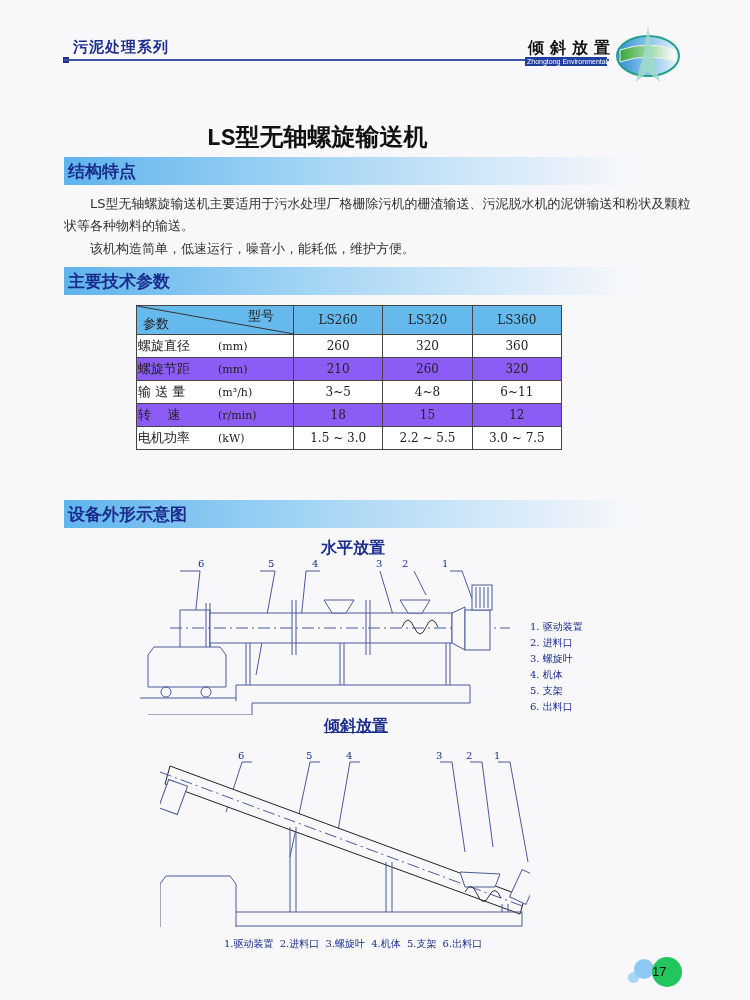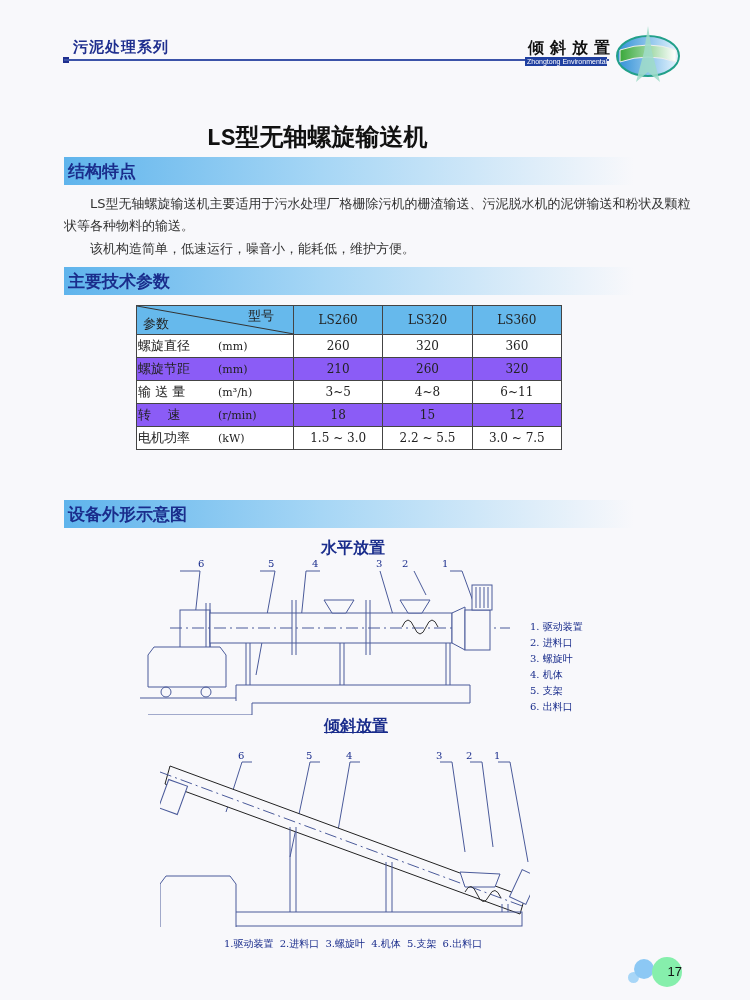--- a/index.html
+++ b/index.html
@@ -27,21 +27,21 @@
   .corner .top { position: absolute; right: 18px; top: 1px; font-size: 13px; font-family: "DejaVu Sans", sans-serif; }
   .corner .bot { position: absolute; left: 6px; bottom: 1px; font-size: 13px; font-family: "DejaVu Sans", sans-serif; }
   .corner svg { position: absolute; left: 0; top: 0; }
   td.param { text-align: left !important; padding-left: 1px; font-family: "DejaVu Sans", sans-serif; }
   td.param .nm { display: inline-block; width: 80px; font-size: 13px; }
   td.param .un { font-family: "DejaVu Serif", serif; font-size: 11px; }
 
   .diagram-title { position: absolute; font-size: 16px; font-weight: bold; color: #1a2d8c; }
   .legend { position: absolute; left: 530px; top: 619px; font-family: "DejaVu Serif", serif; font-size: 10px; color: #1a2d8c; line-height: 16px; }
   .caption { position: absolute; left: 224px; top: 937px; font-family: "DejaVu Serif", serif; font-size: 10px; color: #1a2d8c; word-spacing: 3px; }
-  .page-num { position: absolute; left: 652px; top: 957px; width: 30px; height: 30px; border-radius: 50%; background: #86efac; color: #111; font-size: 13px; text-align: right; line-height: 30px; font-family: "Liberation Sans", sans-serif; }
+  .page-num { position: absolute; left: 652px; top: 957px; width: 30px; height: 30px; border-radius: 50%; background: #22c55e; color: #111; font-size: 13px; text-align: left; line-height: 30px; font-family: "Liberation Sans", sans-serif; }
   .bub1 { position: absolute; left: 634px; top: 959px; width: 20px; height: 20px; border-radius: 50%; background: #8cc8f4; }
   .bub2 { position: absolute; left: 628px; top: 972px; width: 11px; height: 11px; border-radius: 50%; background: #a8d6f7; }
   svg.draw { position: absolute; }
   svg.draw text { font-family: "DejaVu Serif", serif; font-size: 10px; fill: #1a2d8c; }
 </style>
 </head>
 <body>
 
 <div class="header-series">污泥处理系列</div>
 <div class="header-dot"></div>

